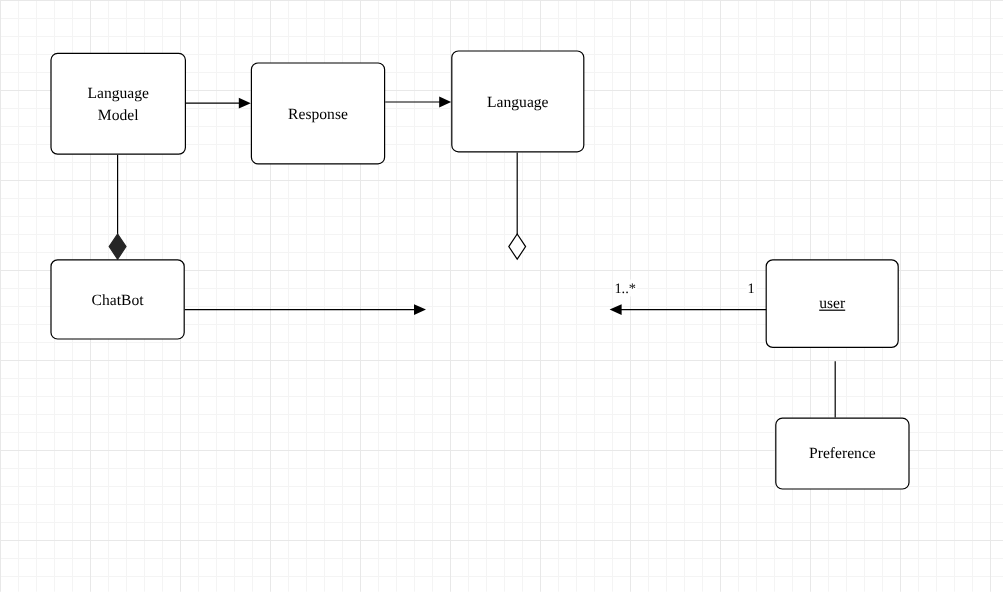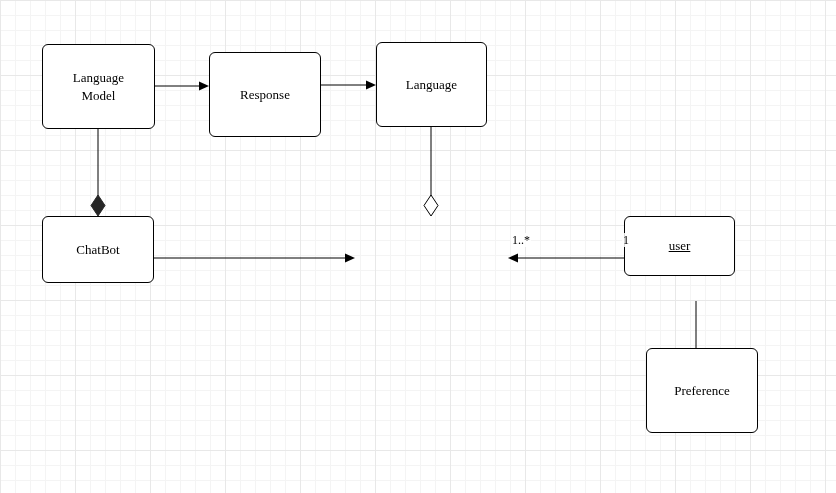--- a/index.html
+++ b/index.html
@@ -104,25 +104,25 @@
 
   <div class="node" style="left:376px; top:42px; width:111px; height:85px;">
     <span>Language</span>
   </div>
 
   <div class="node" style="left:42px; top:216px; width:112px; height:67px;">
     <span>ChatBot</span>
   </div>
 
 
-  <div class="node" style="left:624px; top:216px; width:111px; height:60px;text-decoration:underline;">
+  <div class="node" style="left:638px; top:216px; width:111px; height:74px;text-decoration:underline;">
     <span>user</span>
   </div>
 
-  <div class="node" style="left:646px; top:348px; width:112px; height:85px;">
+  <div class="node" style="left:646px; top:348px; width:112px; height:60px;">
     <span>Preference</span>
   </div>
 
   <div class="edge-label" style="left:511px; top:233px;">1..*</div>
 
   <div class="edge-label" style="left:622px; top:233px;">1</div>
 
 </div>
 
 </body></html>

